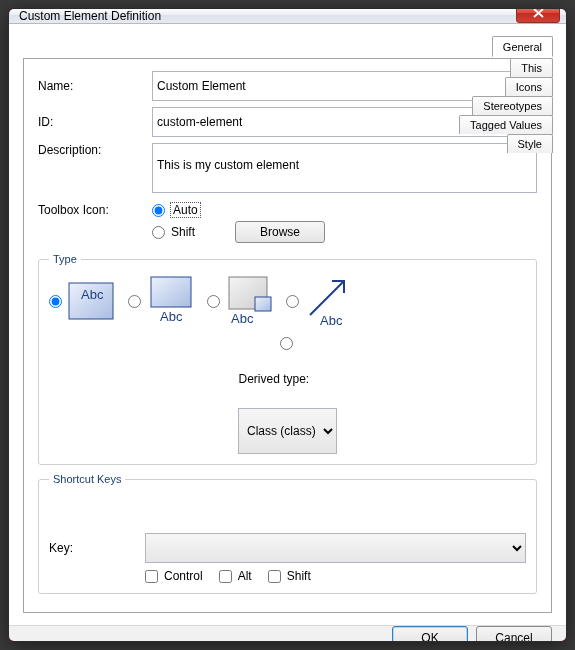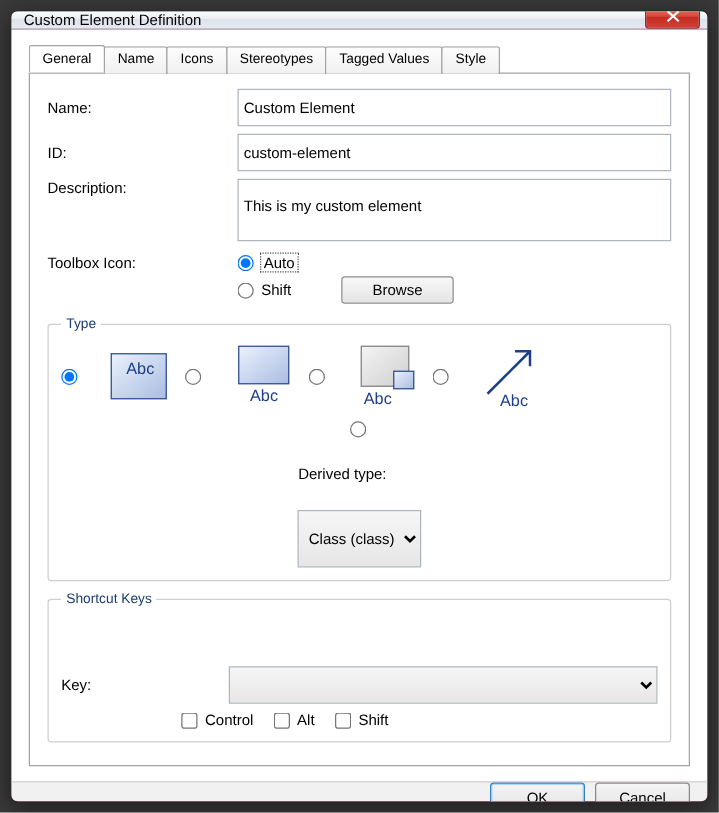--- a/index.html
+++ b/index.html
@@ -51,22 +51,24 @@
   .close-btn svg { display:block; }
   .client {
     flex: 1;
     background: #fff;
     padding: 12px 14px 12px 14px;
     display: flex;
     flex-direction: column;
   }
   .tabs {
     display: flex;
+    align-items: flex-end;
     height: 22px;
     position: relative;
+    flex-direction: column;
   }
   .tab {
     padding: 3px 10px 3px 10px;
     border: 1px solid #a3a3a3;
     border-bottom: none;
     background: linear-gradient(to bottom, #fdfdfd, #f0f0f0);
     margin-right: -1px;
     font-size: 11px;
     border-radius: 2px 2px 0 0;
     position: relative;
@@ -82,21 +84,20 @@
   .tabpage {
     border: 1px solid #a3a3a3;
     flex: 1;
     padding: 12px 14px 10px 14px;
     background: #fff;
   }
   .row {
     display: flex;
     align-items: center;
     margin-bottom: 6px;
-    gap: 38px;
   }
   .row .label {
     width: 114px;
     font-size: 12px;
   }
   .row.top { align-items: flex-start; }
   input[type=text], textarea, select {
     font-family: inherit;
     font-size: 12px;
     border: 1px solid #b0b6bf;
@@ -133,21 +134,21 @@
   }
   .type-icons {
     display:flex;
     align-items:center;
     gap: 8px;
     margin-bottom: 8px;
   }
   .type-opt {
     display:flex;
     align-items:center;
-    gap:20px;
+    gap:0;
   }
   .type-box { width:56px; height:56px; display:flex; align-items:center; justify-content:center;}
   .abc { font-size:13px; fill:#1c3f87; font-family:"Segoe UI",sans-serif;}
   .derived-row { display:flex; align-items:center; gap:22px;flex-direction:column;}
   .derived-row select { flex:1; height:22px; background:linear-gradient(to bottom,#f6f6f6,#e6e6e6);}
   .shortcut select { flex:1; height:22px; background:linear-gradient(to bottom,#f6f6f6,#e6e6e6);}
   .chkrow { display:flex; gap:16px; margin-top:6px; margin-left: 96px;}
   .chk { display:flex; align-items:center; gap:4px; font-size:12px;}
   .footer {
     height: 44px;
@@ -182,21 +183,21 @@
     <div class="close-btn">
       <svg width="11" height="10" viewBox="0 0 11 10">
           <path d="M1 1 L10 9 M10 1 L1 9" stroke="#fff" stroke-width="1.8"></path>
         </svg>
     </div>
   </div>
 
   <div class="client">
     <div class="tabs">
       <div class="tab active">General</div>
-      <div class="tab">Name</div>
+      <div class="tab">This</div>
       <div class="tab">Icons</div>
       <div class="tab">Stereotypes</div>
       <div class="tab">Tagged Values</div>
       <div class="tab">Style</div>
     </div>
 
     <div class="tabpage">
 
       <div class="row">
         <div class="label">Name:</div>

